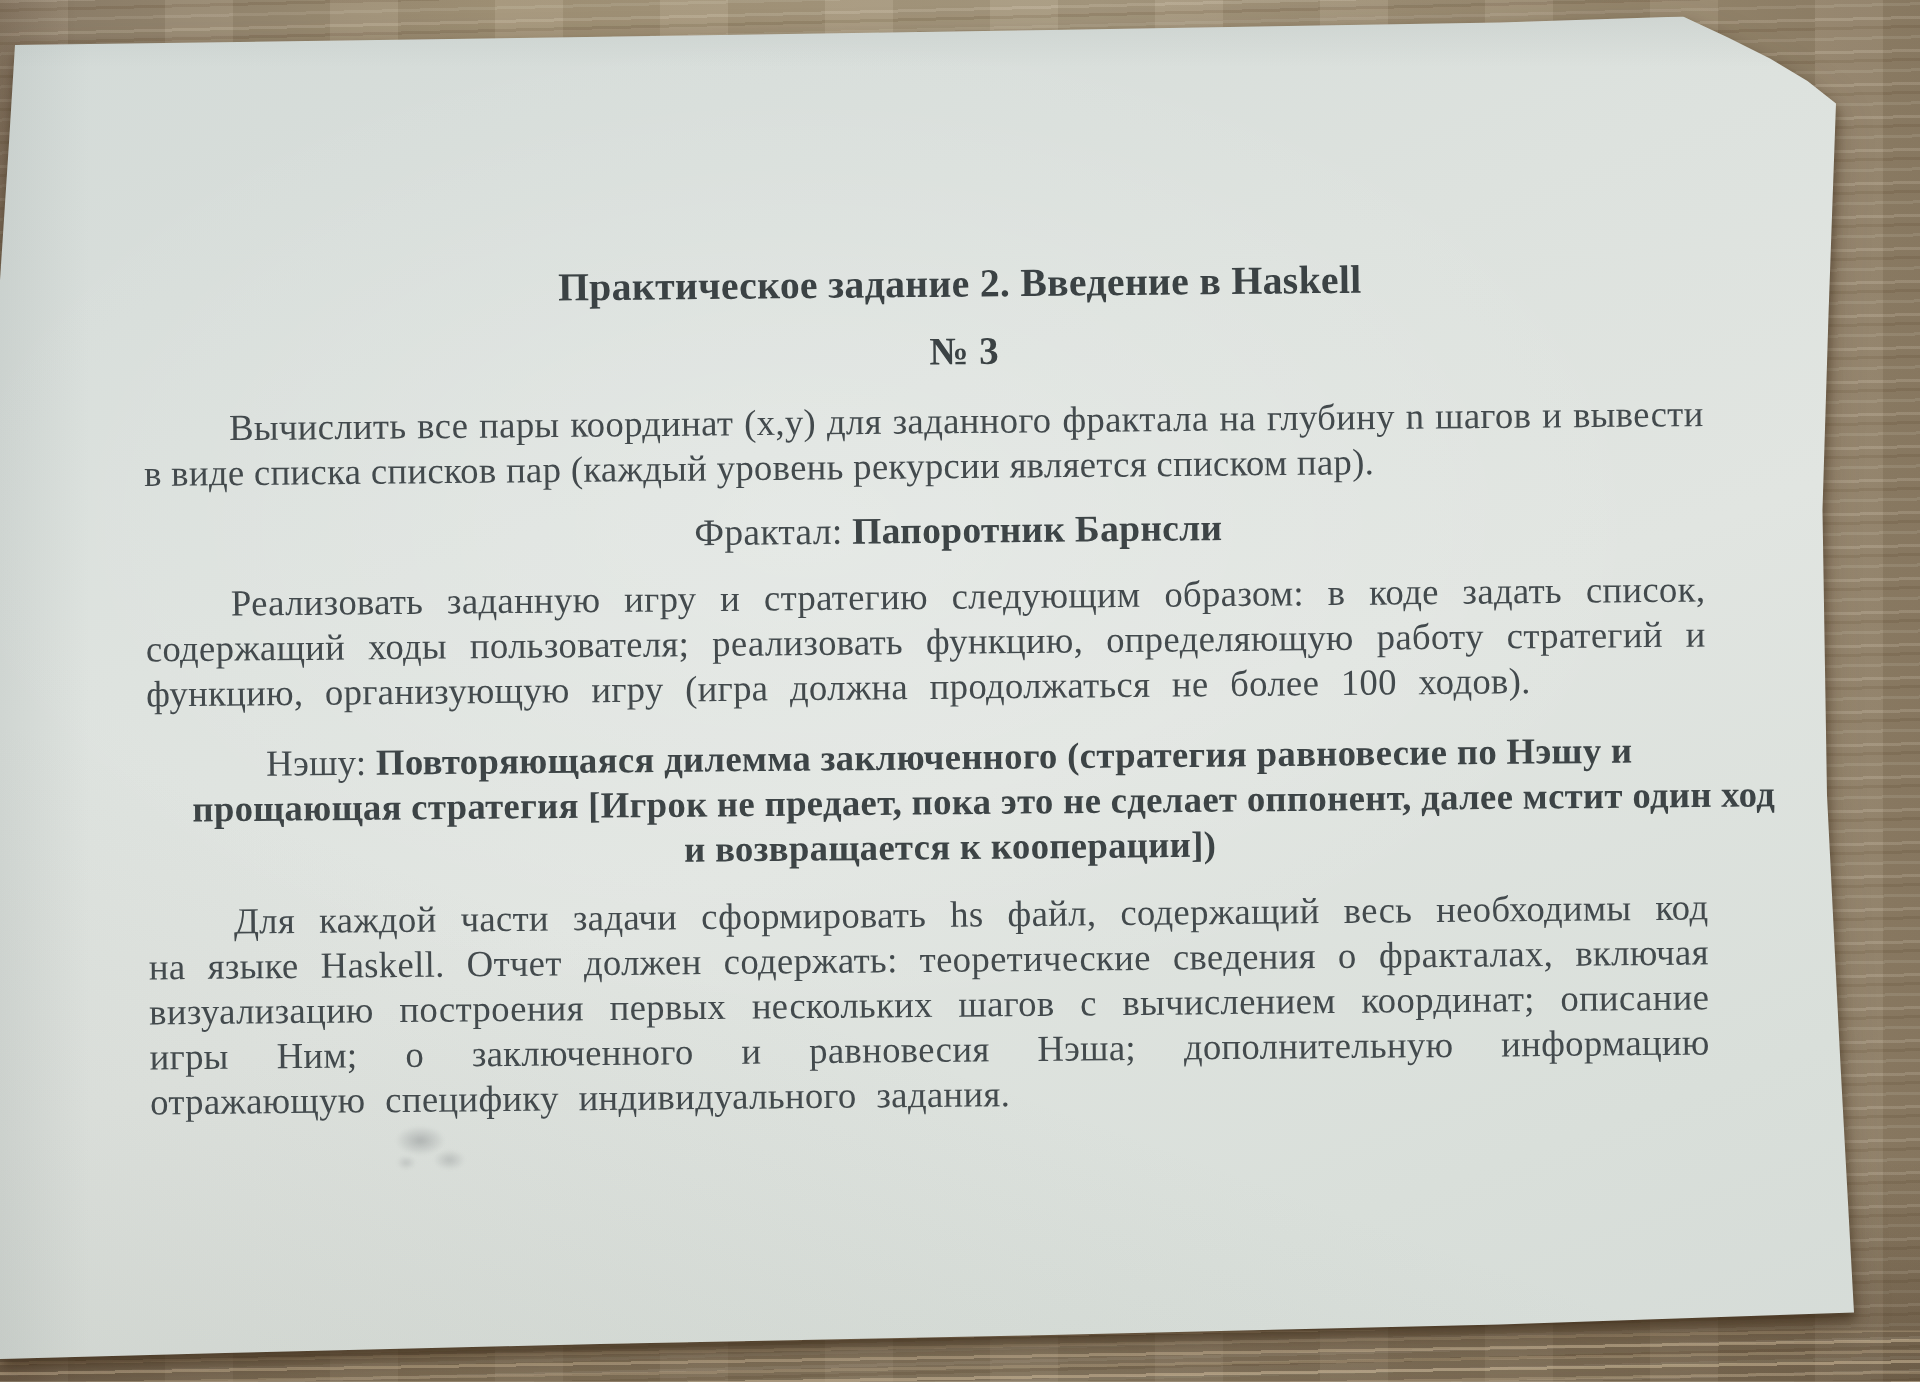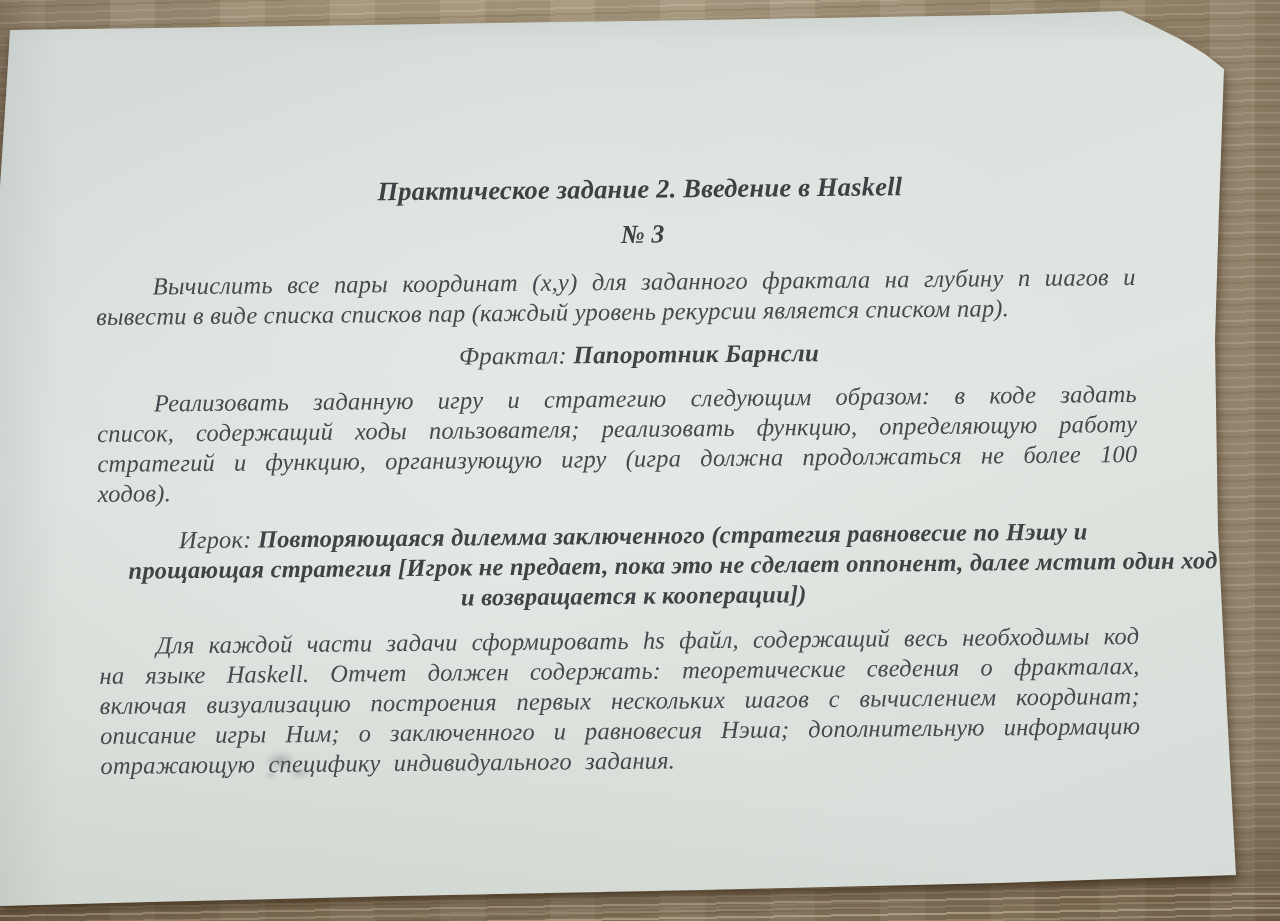--- a/index.html
+++ b/index.html
@@ -46,21 +46,20 @@
       1152px 25px, 1180px 39px, 1205px 54px, 1224px 69px,
       1219px 210px, 1215px 340px, 1218px 530px, 1227px 710px, 1236px 875px,
       1000px 883px, 700px 890px, 400px 896px, 150px 902px, 0px 906px,
       0px 187px, 6px 95px);
     background:
       radial-gradient(900px 520px at 42% 38%, rgba(255,255,255,0.22), rgba(255,255,255,0) 65%),
       linear-gradient(to bottom, rgba(138,148,146,0.20), rgba(138,148,146,0) 45px),
       linear-gradient(to right, rgba(128,138,136,0.14), rgba(0,0,0,0) 60px),
       linear-gradient(200deg, rgba(0,0,0,0) 68%, rgba(128,134,124,0.14)),
       linear-gradient(160deg, #d3dad7, #dde2de 35%, #e1e5e1 55%, #d9dfda 82%, #d5dbd7);
-    font-style: italic;
   }
   
   .content {
     position: absolute; left: 95px; top: 176px; width: 1040px;
     transform: rotate(-0.55deg);
     transform-origin: 100px 30px;
     color: #434a4d;
     font-size: 24.5px;
     line-height: 30px;
     letter-spacing: 0.2px;
@@ -114,21 +113,21 @@
       <p class="para p1">Вычислить все пары координат (x,y) для заданного фрактала на глубину n шагов и вывести в виде списка списков пар (каждый уровень рекурсии является списком пар).</p>
 
       <div class="fractal-line">
         <span class="inline-label">Фрактал:</span><span class="bold-span">Папоротник Барнсли</span>
       </div>
 
       <p class="para p2">Реализовать заданную игру и стратегию следующим образом: в коде задать список, содержащий ходы пользователя; реализовать функцию, определяющую работу стратегий и функцию, организующую игру (игра должна продолжаться не более 100 ходов).</p>
 
       <div class="game-block">
         <div class="game-line">
-          <span class="inline-label" style="font-weight:normal; color:#434a4d;">Игрок:</span><span>Повторяющаяся дилемма заключенного (стратегия равновесие по Нэшу и</span>
+          <span class="inline-label" style="font-weight:normal; color:#434a4d;">Нэшу:</span><span>Повторяющаяся дилемма заключенного (стратегия равновесие по Нэшу и</span>
         </div>
         <div class="game-line">прощающая стратегия [Игрок не предает, пока это не сделает оппонент, далее мстит один ход</div>
         <div class="game-line">и возвращается к кооперации])</div>
       </div>
 
       <p class="para p3">Для каждой части задачи сформировать hs файл, содержащий весь необходимы код на языке Haskell. Отчет должен содержать: теоретические сведения о фракталах, включая визуализацию построения первых нескольких шагов с вычислением координат; описание игры Ним; о заключенного и равновесия Нэша; дополнительную информацию отражающую специфику индивидуального задания.</p>
 
     </div>
 
     <div class="smudge"></div>

